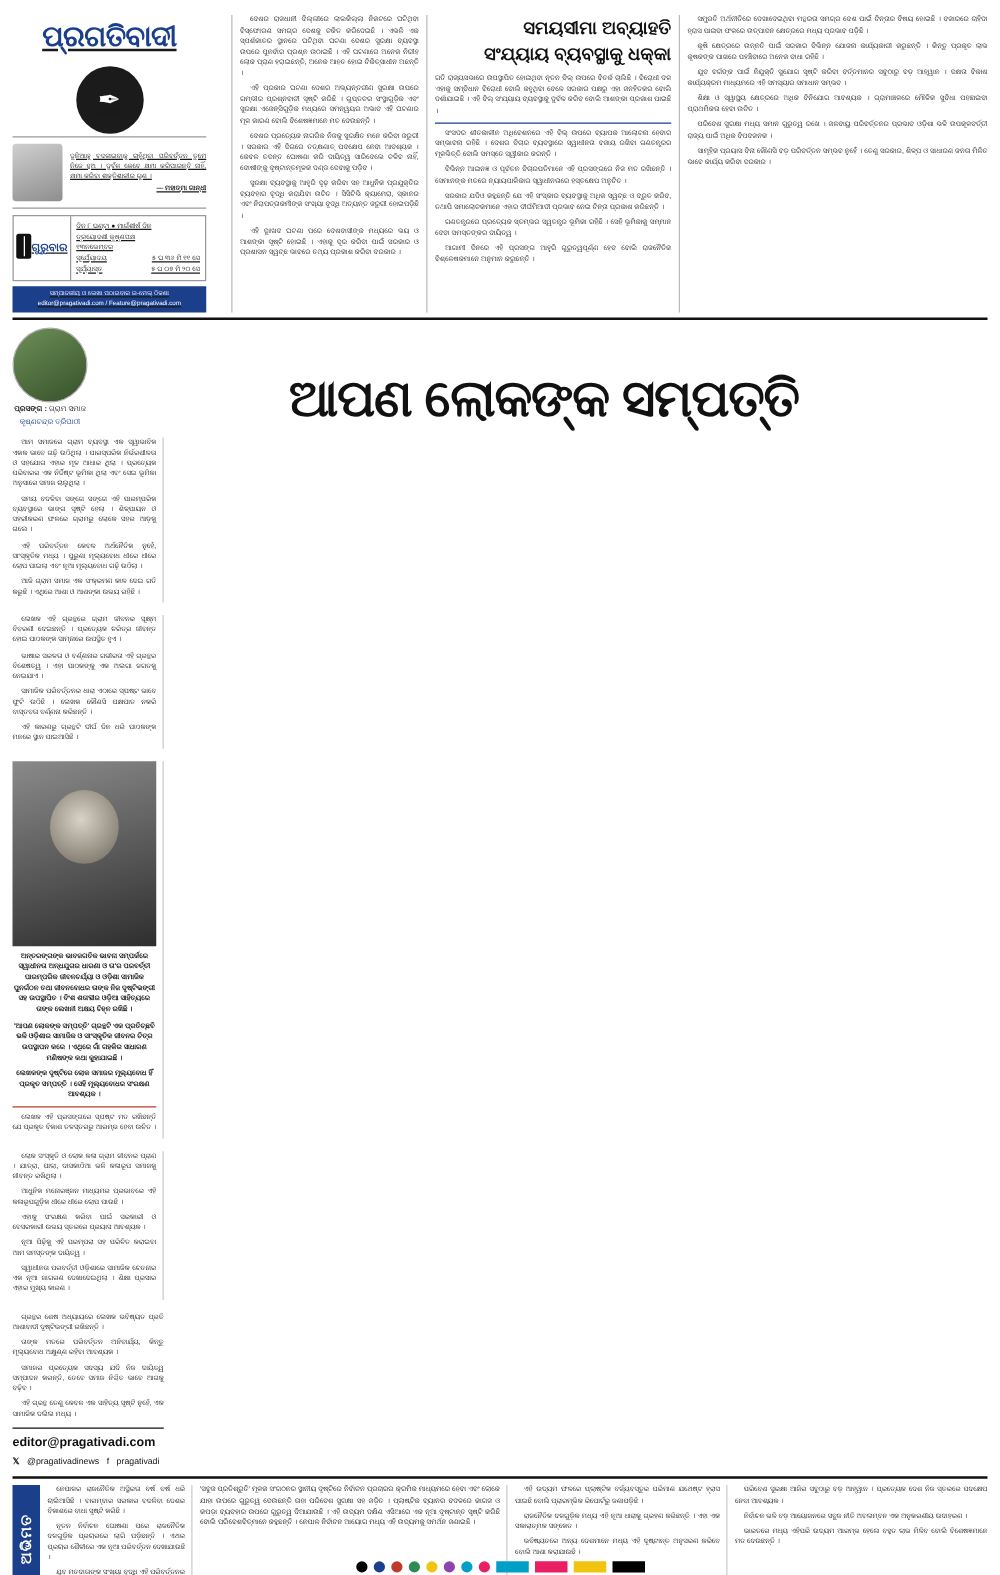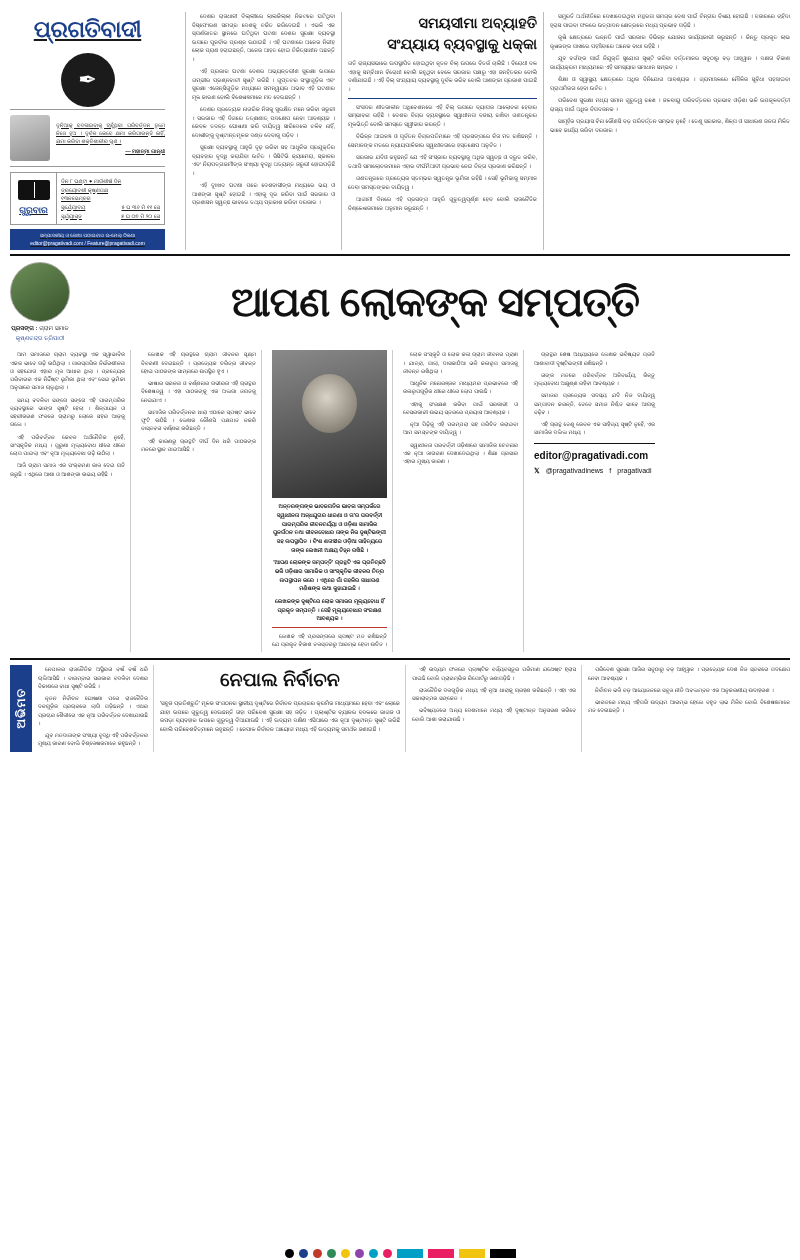--- a/index.html
+++ b/index.html
@@ -43,46 +43,46 @@
   .pragati-logo { font-size:23px; font-weight:bold; color:#1b3f8b; text-align:center; letter-spacing:-.5px; }
   .pen-badge { width:54px;height:54px;border-radius:50%;background:#1b1b1b;margin:6px auto 2px;
       display:flex;align-items:center;justify-content:center;color:#fff;font-size:22px;}
   .sampadakiya { text-align:center; font-size:19px; font-weight:bold; color:#1b3f8b; margin:2px 0 4px; }
   .quote-row { display:flex; gap:6px; align-items:center; border-top:1px solid #999; border-bottom:1px solid #999; padding:5px 0; }
   .gandhi { width:40px;height:46px;border-radius:3px;background:linear-gradient(160deg,#cfcfcf,#8e8e8e); flex:none;
       display:flex;align-items:flex-end;justify-content:center;font-size:5px;color:#333;}
   .quote-text { font-size:5.4px; line-height:1.5; text-align:justify;}
   .quote-author { text-align:right; font-weight:bold; font-size:5.4px; margin-top:2px;}
   .almanac { border:1px solid #999; margin-top:5px; display:flex; }
-  .almanac .day { width:46px; border-right:1px solid #999; display:flex; flex-direction:column;
+  .almanac .day { width:46px; border-right:1px solid #999; display:flex; 
       align-items:center; justify-content:center; padding:4px 2px; }
   .almanac .bookicon { width:32px;height:20px;background:#111;border-radius:2px;position:relative; margin-bottom:4px;}
   .almanac .bookicon:after{content:"";position:absolute;left:50%;top:2px;width:1px;height:16px;background:#fff;}
   .almanac .dayname { font-size:9px; font-weight:bold; color:#1b3f8b;}
   .almanac .info { flex:1; padding:4px 4px; font-size:5.4px; line-height:1.6;}
   .almanac .info .r { display:flex; justify-content:space-between; }
   .contactbar { background:#1b3f8b; color:#fff; font-size:5px; text-align:center; padding:3px 2px; margin-top:4px; line-height:1.5;}
 
   .mid-col { width:150px; border-right:1px solid #bbb; padding-right:6px;}
   .head2 { width:196px; border-right:1px solid #bbb; padding-right:6px;}
   .head2 h2 { font-size:14.5px; line-height:1.35; text-align:right; color:#111; margin:2px 0 5px; font-weight:bold;}
   .standfirst { font-size:5.6px; line-height:1.55; text-align:justify; border-bottom:1px solid #1b3f8b; padding-bottom:4px; margin-bottom:4px;}
   .right-col { width:auto; flex:1; }
 
   
   .feature-sep { border-top:2px solid #111; margin:4px 0 6px; }
-  .feature-head { display:flex; align-items:center; gap:10px; }
+  .feature-head { display:flex; align-items:flex-end; gap:10px; }
   .author-photo { width:60px;height:60px;border-radius:50%;
       background:linear-gradient(150deg,#6d8f57,#35512a); flex:none; border:1px solid #aaa;}
   .feature-title { flex:1; text-align:center; font-size:41px; font-weight:bold; letter-spacing:-1px; color:#111;}
   .byline { font-size:6px; text-align:center; margin-top:2px; line-height:1.6;}
   .byline .b1 { font-weight:bold; }
   .byline .b2 { color:#1b3f8b; }
 
-  .feature-body { display:flex; gap:10px; margin-top:7px; }
+  .feature-body { display:flex; gap:10px; margin-top:7px;flex-direction:column; }
   .fcol { width:121px; font-size:5.5px; line-height:1.5; text-align:justify; border-right:1px solid #ccc; padding-right:5px;}
   .fcol:last-child { border-right:none; padding-right:0;}
   .fcol p { margin:0 0 4px 0; text-indent:7px;}
   .portrait { width:100%; height:148px; background:linear-gradient(165deg,#8a8a8a,#2e2e2e); margin-bottom:4px;
      position:relative; }
   .portrait:after{content:"";position:absolute;left:26%;top:16%;width:48%;height:40%;border-radius:50%;
      background:radial-gradient(circle at 45% 40%,#d9d2c7,#6a6459);}
   .caption { font-size:5.6px; line-height:1.55; text-align:center; font-weight:bold; color:#111; }
   .redrule { border-top:1.5px solid #c0392b; margin:4px 0; }
 
@@ -249,21 +249,20 @@
   <div class="bottom">
     <div class="vertical-tab">
       <span>ଅଭିମତ</span>
     </div>
     <div class="bcol b1c">
       <p>ନେପାଳର ରାଜନୈତିକ ଅସ୍ଥିରତା ବର୍ଷ ବର୍ଷ ଧରି ଚାଲିଆସିଛି । ବାରମ୍ବାର ସରକାର ବଦଳିବା ଦେଶର ବିକାଶରେ ବାଧା ସୃଷ୍ଟି କରିଛି ।</p>
       <p>ନୂତନ ନିର୍ବାଚନ ଘୋଷଣା ପରେ ରାଜନୈତିକ ଦଳଗୁଡ଼ିକ ପ୍ରଚାରରେ ଲାଗି ପଡ଼ିଛନ୍ତି । ଏଥର ପ୍ରଚାର ଶୈଳୀରେ ଏକ ନୂଆ ପରିବର୍ତ୍ତନ ଦେଖାଯାଉଛି ।</p>
       <p>ଯୁବ ମତଦାତାଙ୍କ ସଂଖ୍ୟା ବୃଦ୍ଧି ଏହି ପରିବର୍ତ୍ତନର ମୁଖ୍ୟ କାରଣ ବୋଲି ବିଶ୍ଳେଷକମାନେ କହୁଛନ୍ତି ।</p>
     </div>
     <div class="bcol b2c">
-      <h2>ନେପାଲ ନିର୍ବାଚନ</h2>
       <div class="sf">'ସବୁଜ ପ୍ରତିଶ୍ରୁତି' ମୂଳକ ସଂଗଠନର ସ୍ଥାନୀୟ ଦୃଷ୍ଟିରେ ନିର୍ବାଚନ ପ୍ରଚାରର କ୍ରମିକ ମାଧ୍ୟମରେ ହେବା ଏବଂ ଲୋକେ ଯାହା ଉପରେ ଗୁରୁତ୍ୱ ଦେଉଛନ୍ତି ତାହା ପରିବେଶ ସୁରକ୍ଷା ସହ ଜଡ଼ିତ । ପ୍ଲାଷ୍ଟିକ ବ୍ୟାନର ବଦଳରେ କାଗଜ ଓ କପଡ଼ା ବ୍ୟବହାର ଉପରେ ଗୁରୁତ୍ୱ ଦିଆଯାଉଛି । ଏହି ଉଦ୍ୟମ ଦକ୍ଷିଣ ଏସିଆରେ ଏକ ନୂଆ ଦୃଷ୍ଟାନ୍ତ ସୃଷ୍ଟି କରିଛି ବୋଲି ପରିବେଶବିତ୍‌ମାନେ କହୁଛନ୍ତି । ନେପାଳ ନିର୍ବାଚନ ଆୟୋଗ ମଧ୍ୟ ଏହି ଉଦ୍ୟମକୁ ସମର୍ଥନ ଜଣାଇଛି ।</div>
     </div>
     <div class="bcol b3c">
       <p>ଏହି ଉଦ୍ୟମ ଫଳରେ ପ୍ଲାଷ୍ଟିକ ବର୍ଜ୍ୟବସ୍ତୁର ପରିମାଣ ଯଥେଷ୍ଟ ହ୍ରାସ ପାଇଛି ବୋଲି ପ୍ରାରମ୍ଭିକ ରିପୋର୍ଟରୁ ଜଣାପଡ଼ିଛି ।</p>
       <p>ରାଜନୈତିକ ଦଳଗୁଡ଼ିକ ମଧ୍ୟ ଏହି ନୂଆ ଧାରାକୁ ଗ୍ରହଣ କରିଛନ୍ତି । ଏହା ଏକ ସକାରାତ୍ମକ ସଙ୍କେତ ।</p>
       <p>ଭବିଷ୍ୟତରେ ଅନ୍ୟ ଦେଶମାନେ ମଧ୍ୟ ଏହି ଦୃଷ୍ଟାନ୍ତ ଅନୁସରଣ କରିବେ ବୋଲି ଆଶା କରାଯାଉଛି ।</p>
     </div>
     <div class="bcol b4c">
       <p>ପରିବେଶ ସୁରକ୍ଷା ଆଜିର ସବୁଠାରୁ ବଡ଼ ଆହ୍ୱାନ । ପ୍ରତ୍ୟେକ ଦେଶ ନିଜ ସ୍ତରରେ ପଦକ୍ଷେପ ନେବା ଆବଶ୍ୟକ ।</p>
       <p>ନିର୍ବାଚନ ଭଳି ବଡ଼ ଆୟୋଜନରେ ସବୁଜ ନୀତି ଅବଲମ୍ବନ ଏକ ଅନୁକରଣୀୟ ଉଦାହରଣ ।</p>

